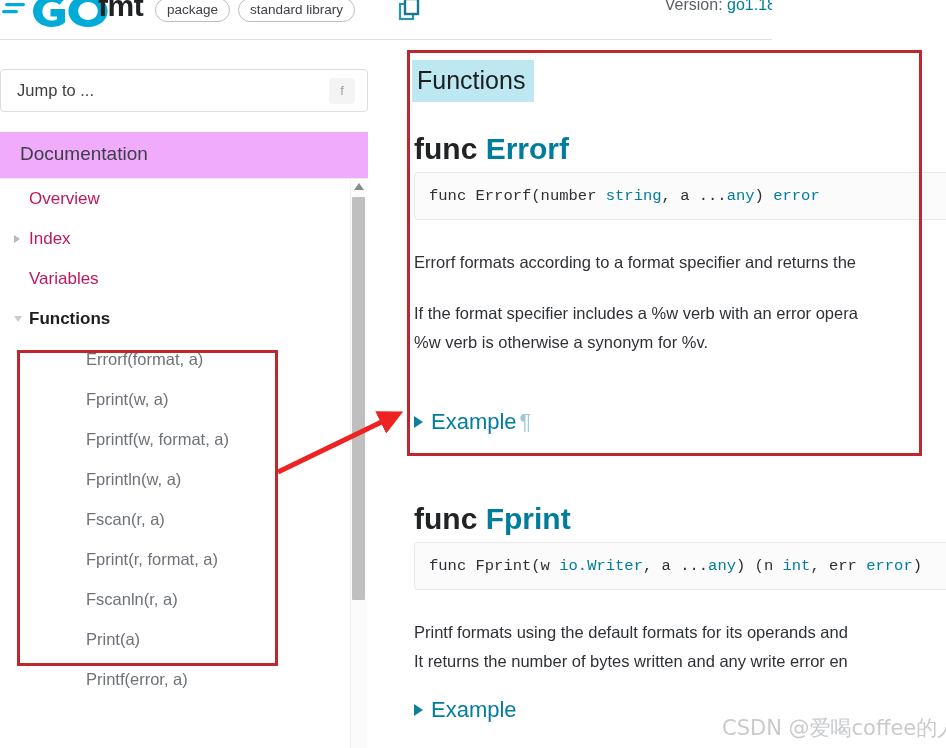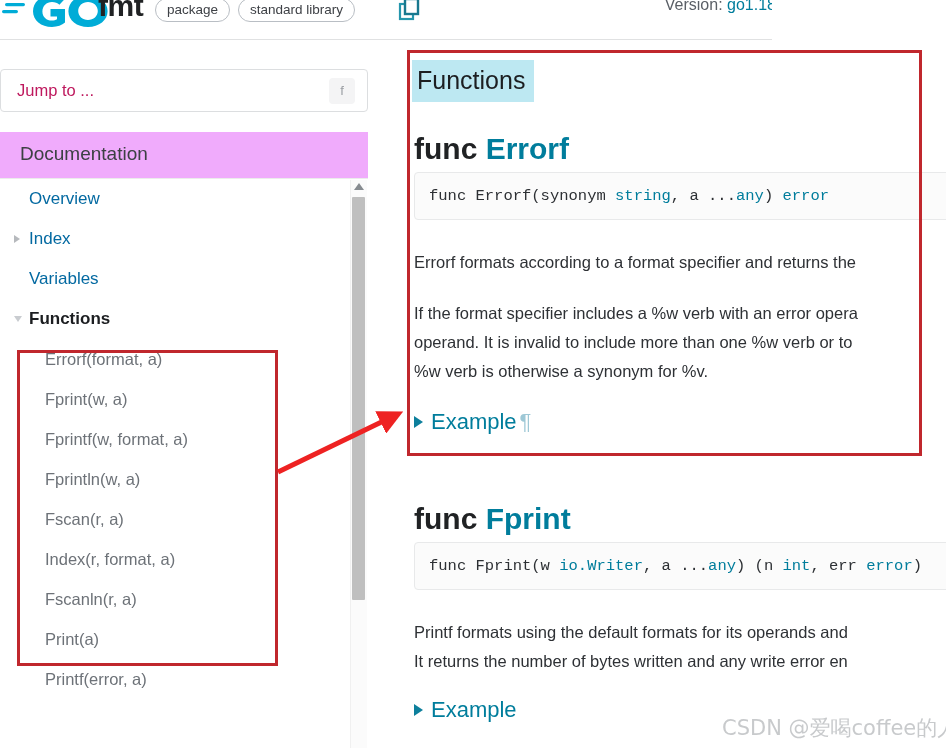--- a/index.html
+++ b/index.html
@@ -55,21 +55,21 @@
     width: 368px; height: 43px;
   }
   .jump-box {
     width: 100%; height: 100%;
     border: 1px solid #dcdee0; border-radius: 4px;
     background: #fff;
     display: flex; align-items: center;
   }
   .jump-text {
     flex: 1; padding-left: 16px;
-    font-size: 16.5px; color: #be185d;
+    font-size: 16.5px; color: #404040;
   }
   .jump-key {
     width: 26px; height: 26px; margin-right: 12px;
     border-radius: 4px; background: #f4f4f5;
     display: flex; align-items: center; justify-content: center;
     font-size: 13px; color: #9a9ea3;
   }
 
   
   .sidebar {
@@ -81,25 +81,25 @@
     position: absolute; left: 0; top: 0; width: 368px; height: 47px;
     background: #f0abfc; border-bottom: 1px solid #ececec;
   }
   .doc-header span {
     position: absolute; left: 20px; top: 11px;
     font-size: 19px; color: #3c4043; font-weight: 400;
   }
   .nav { position: absolute; left: 0; top: 47px; width: 352px; }
   .nav-item {
     position: relative; height: 40px; line-height: 40px;
-    font-size: 17px; color: #0369a1; white-space: nowrap;
+    font-size: 17px; color: #be185d; white-space: nowrap;
   }
   .nav-item.lvl1 { padding-left: 29px; }
   .nav-item.lvl1.bold { color: #1c1e21; font-weight: 700; font-size: 17px; }
-  .nav-item.lvl2 { padding-left: 45px; font-size: 16.5px; color: #6d7278; }
+  .nav-item.lvl2 { padding-left: 86px; font-size: 16.5px; color: #6d7278; }
   .tri {
     position: absolute; left: 14px; top: 50%;
     width: 0; height: 0; margin-top: -4px;
   }
   .tri.right {
     border-left: 6px solid #b6b9bd;
     border-top: 4.5px solid transparent;
     border-bottom: 4.5px solid transparent;
   }
   .tri.down {
@@ -252,47 +252,46 @@
     <div class="nav" id="nav-list">
         <div class="nav-item lvl1"><span>Overview</span></div>
         <div class="nav-item lvl1"><span class="tri right"></span><span>Index</span></div>
         <div class="nav-item lvl1"><span>Variables</span></div>
         <div class="nav-item lvl1 bold"><span class="tri down"></span><span>Functions</span></div>
         <div class="nav-item lvl2"><span>Errorf(format, a)</span></div>
         <div class="nav-item lvl2"><span>Fprint(w, a)</span></div>
         <div class="nav-item lvl2"><span>Fprintf(w, format, a)</span></div>
         <div class="nav-item lvl2"><span>Fprintln(w, a)</span></div>
         <div class="nav-item lvl2"><span>Fscan(r, a)</span></div>
-        <div class="nav-item lvl2"><span>Index(r, format, a)</span></div>
+        <div class="nav-item lvl2"><span>Fprint(r, format, a)</span></div>
         <div class="nav-item lvl2"><span>Fscanln(r, a)</span></div>
         <div class="nav-item lvl2"><span>Print(a)</span></div>
         <div class="nav-item lvl2"><span>Printf(error, a)</span></div>
         <div class="nav-item lvl2"></div>
       </div>
   </div>
 
   <div class="sb-track"></div>
   <div class="sb-arrow"></div>
   <div class="sb-thumb"></div>
 
   <div class="main">
 
     <div class="block-functions">
       <span class="section-title">Functions</span>
     </div>
 
     <div class="func-head errorf-head">
       <span>func </span><i>Errorf</i>
     </div>
-    <div class="code-box errorf-code" id="errorf-sig"><span>func Errorf(synonym </span><span class="t">string</span><span>, a ...</span><span class="t">any</span><span>) </span><span class="t">error</span></div>
+    <div class="code-box errorf-code" id="errorf-sig"><span>func Errorf(number </span><span class="t">string</span><span>, a ...</span><span class="t">any</span><span>) </span><span class="t">error</span></div>
 
     <div class="para errorf-p1">Errorf formats according to a format specifier and returns the</div>
     <div class="errorf-p2">
       <div class="para">If the format specifier includes a %w verb with an error opera</div>
-      <div class="para">operand. It is invalid to include more than one %w verb or to</div>
       <div class="para">%w verb is otherwise a synonym for %v.</div>
     </div>
 
     <div class="example-link errorf-ex">
       <span class="ex-tri"></span><span>Example</span><span class="pilcrow">¶</span>
     </div>
 
     <div class="func-head fprint-head">
       <span>func </span><i>Fprint</i>
     </div>

